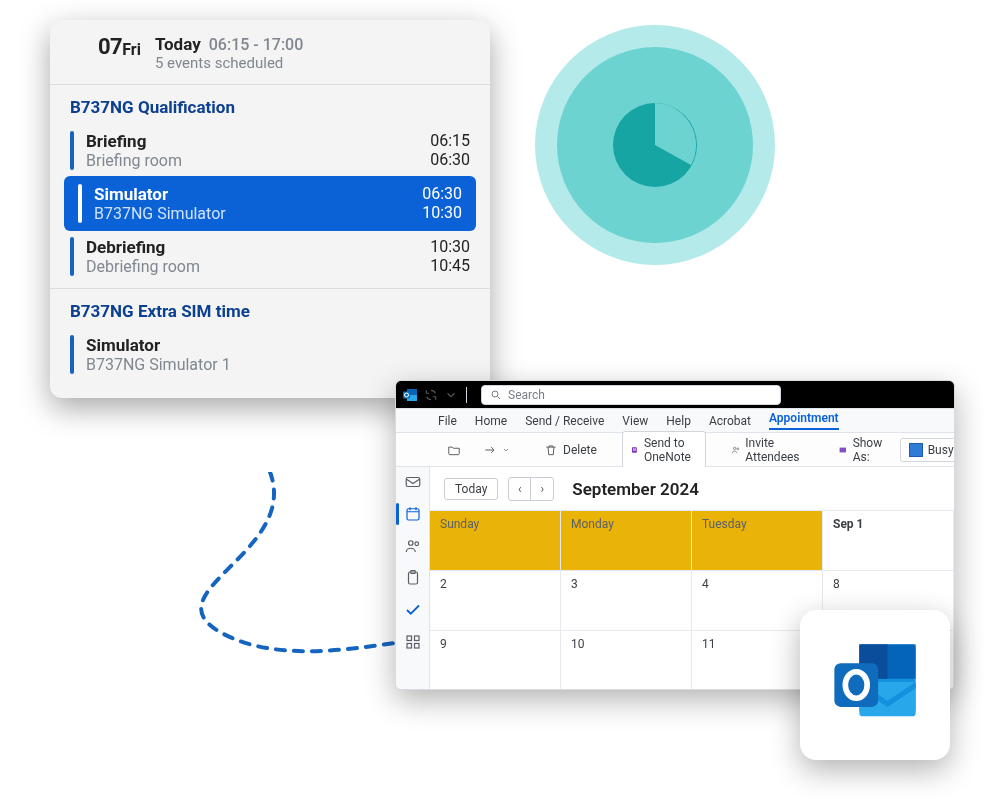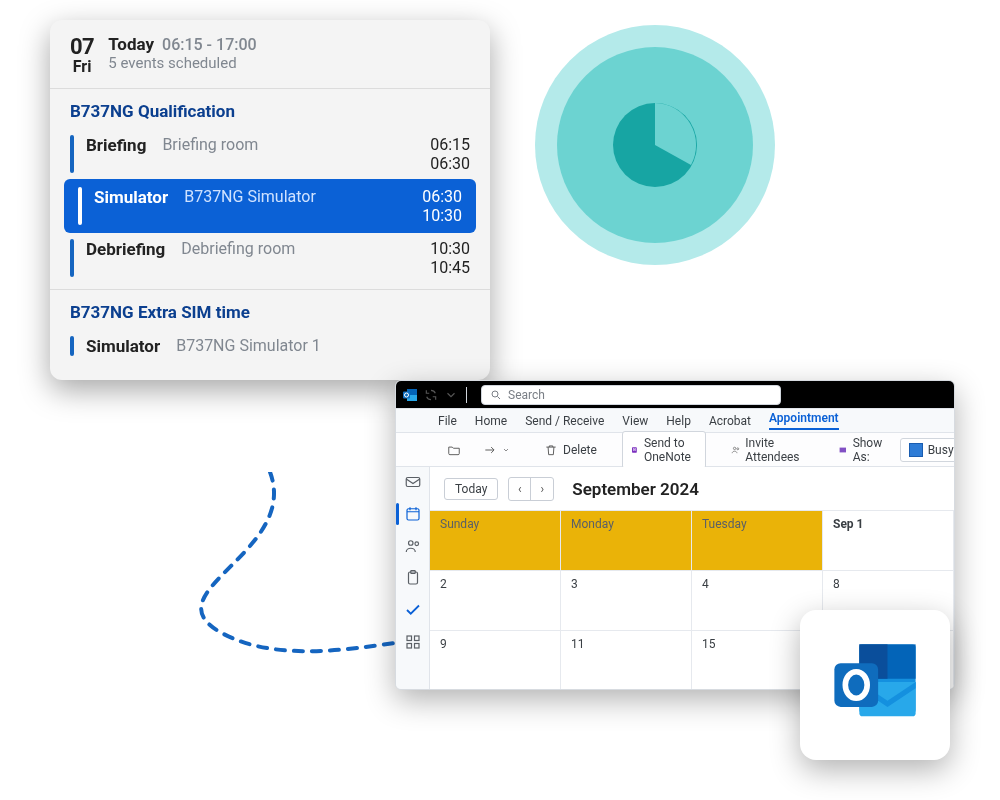--- a/index.html
+++ b/index.html
@@ -1,38 +1,38 @@
 <!DOCTYPE html>
 <html><head>
 <meta charset="utf-8">
 <style>
   * { box-sizing: border-box; margin: 0; padding: 0; }
   body { font-family: -apple-system, BlinkMacSystemFont, "Segoe UI", Roboto, Helvetica, Arial, sans-serif; background: #fff; width: 1000px; height: 800px; position: relative; overflow: hidden; }
 
   
   .schedule-card { position: absolute; left: 50px; top: 20px; width: 440px; background: #f4f4f4; border-radius: 12px; box-shadow: 0 10px 30px rgba(0,0,0,0.35); padding: 0; overflow: hidden; }
   .sched-header { display: flex; align-items: flex-start; padding: 14px 20px 12px 20px; border-bottom: 1px solid #dcdcdc; }
-  .sched-date { display:flex; flex-direction:column; align-items:center; margin-right:14px; color:#222; }
+  .sched-date { display:flex; flex-direction:row; align-items:flex-end; margin-right:14px; color:#222;margin-left:28px; }
   .sched-date .num { font-size: 22px; font-weight: 700; letter-spacing: -0.5px; }
   .sched-date .dow { font-size: 16px; font-weight: 700; margin-top:-2px; }
   .sched-title-block { display:flex; flex-direction:column; }
   .sched-title-row { display:flex; align-items:baseline; gap:8px; }
   .sched-title-row .today { font-size: 17px; font-weight:700; color:#222; }
   .sched-title-row .range { font-size: 16px; color:#808790; font-weight:500; }
   .sched-sub { font-size: 15px; color:#808790; margin-top:0; }
 
   .group { padding: 12px 0 6px 0; border-bottom:1px solid #dcdcdc; }
   .group:last-child { border-bottom:none; padding-bottom:18px; }
   .group-title { color:#0b3f8f; font-weight:700; font-size:17px; padding: 0 20px 8px 20px; }
   .event { display:flex; align-items:stretch; padding: 6px 20px; position:relative; }
   .event .bar { width:4px; border-radius:2px; background:#1565c0; margin-right:12px; flex-shrink:0; }
   .event .body { flex:1; display:flex; justify-content:space-between; align-items:flex-start; }
-  .event .labels { display:flex; flex-direction:row; }
+  .event .labels { display:flex; flex-direction:column; }
   .event .name { font-size:17px; font-weight:700; color:#222; }
-  .event .loc { font-size:16px; color:#808790;margin-left:16px; }
+  .event .loc { font-size:16px; color:#808790; }
   .event .times { display:flex; flex-direction:column; align-items:flex-end; font-size:16px; color:#222; }
   .event.selected { background:#0b61d6; margin:0 14px; border-radius:6px; padding:8px 14px; }
   .event.selected .bar { background:#fff; }
   .event.selected .name { color:#fff; }
   .event.selected .loc { color:#cfe2ff; }
   .event.selected .times { color:#fff; }
 
   
   .pie-badge { position:absolute; left:535px; top:25px; width:240px; height:240px; }
   .pie-badge .outer { position:absolute; inset:0; background:#b4eaea; border-radius:50%; }
@@ -318,20 +318,21 @@
         <div class="dow">Monday</div>
         <div class="dow">Tuesday</div>
 
         <div class="cell first">Sep 1</div>
         <div class="cell">2</div>
         <div class="cell">3</div>
         <div class="cell">4</div>
 
         <div class="cell">8</div>
         <div class="cell">9</div>
+        <div class="cell">10</div>
         <div class="cell">11</div>
 
         <div class="cell">15</div>
         <div class="cell">16</div>
         <div class="cell">17</div>
         <div class="cell"></div>
       </div>
     </div>
   </div>
 </div>

